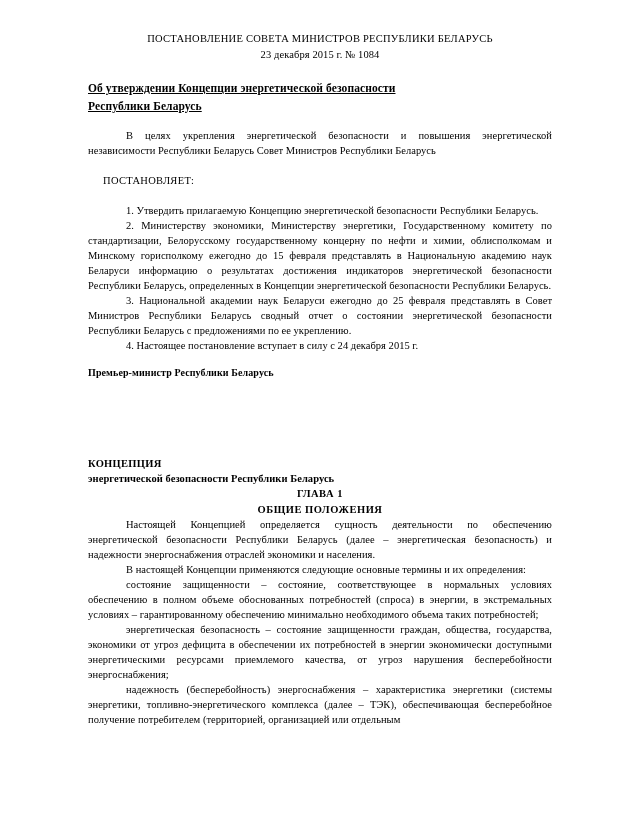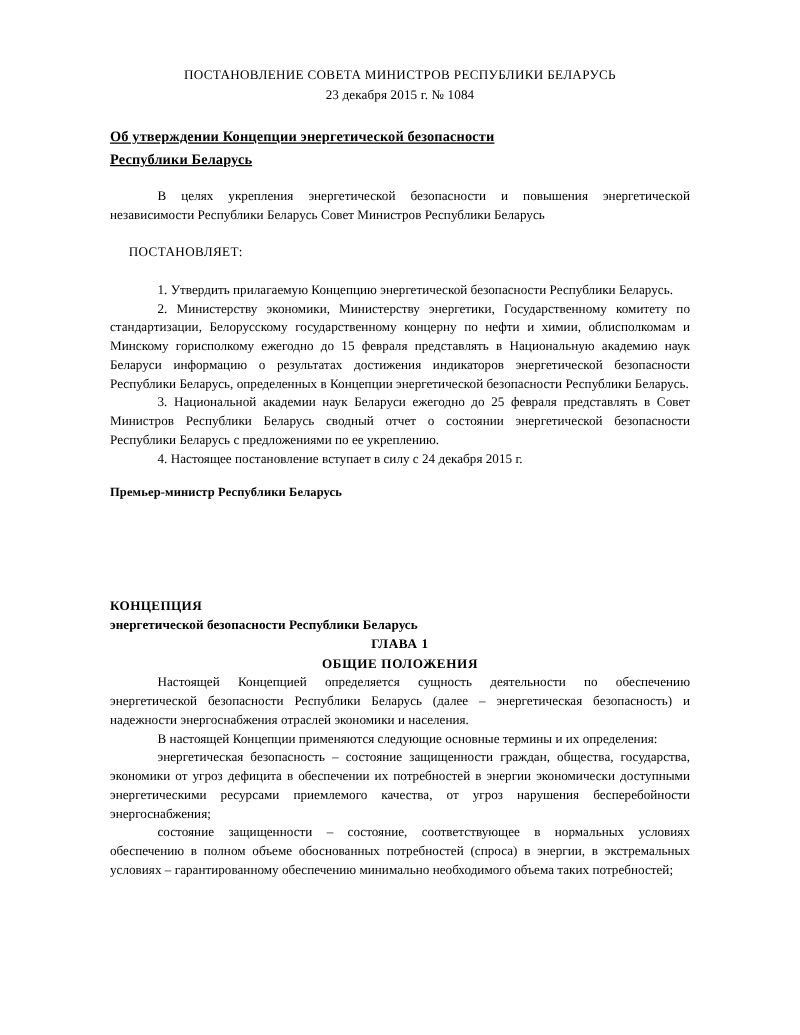--- a/index.html
+++ b/index.html
@@ -14,21 +14,21 @@
     font-family: "Liberation Serif", "DejaVu Serif", serif;
     color: #000000;
     overflow: hidden;
   }
   .page {
     position: relative;
     width: 640px;
     height: 828px;
     background: #ffffff;
     box-sizing: border-box;
-    padding: 54px 88px 0 88px;
+    padding: 32px 88px 0 88px;
   }
   .doc-header {
     text-align: center;
     font-size: 10.5px;
     line-height: 1.35;
     letter-spacing: 0.15px;
   }
   .doc-header .line1 {
     letter-spacing: 0.25px;
   }
@@ -134,17 +134,18 @@
 
   <div class="signature">Премьер-министр Республики Беларусь</div>
 
   <div class="concept-block">
     <div class="concept-title">КОНЦЕПЦИЯ</div>
     <div class="concept-sub">энергетической безопасности Республики Беларусь</div>
     <div class="chapter">ГЛАВА 1</div>
     <div class="chapter-name">ОБЩИЕ ПОЛОЖЕНИЯ</div>
     <p class="para">Настоящей Концепцией определяется сущность деятельности по обеспечению энергетической безопасности Республики Беларусь (далее – энергетическая безопасность) и надежности энергоснабжения отраслей экономики и населения.</p>
     <p class="para">В настоящей Концепции применяются следующие основные термины и их определения:</p>
+    <p class="para term-para">состояние защищенности – состояние, соответствующее в нормальных условиях обеспечению в полном объеме обоснованных потребностей (спроса) в энергии, в экстремальных условиях – гарантированному обеспечению минимально необходимого объема таких потребностей;</p>
     <p class="para term-para">энергетическая безопасность – состояние защищенности граждан, общества, государства, экономики от угроз дефицита в обеспечении их потребностей в энергии экономически доступными энергетическими ресурсами приемлемого качества, от угроз нарушения бесперебойности энергоснабжения;</p>
-    <p class="para term-para">состояние защищенности – состояние, соответствующее в нормальных условиях обеспечению в полном объеме обоснованных потребностей (спроса) в энергии, в экстремальных условиях – гарантированному обеспечению минимально необходимого объема таких потребностей;</p>
+    <p class="para term-para">надежность (бесперебойность) энергоснабжения – характеристика энергетики (системы энергетики, топливно-энергетического комплекса (далее – ТЭК), обеспечивающая бесперебойное получение потребителем (территорией, организацией или отдельным</p>
   </div>
 
 </div>
 
 </body></html>

